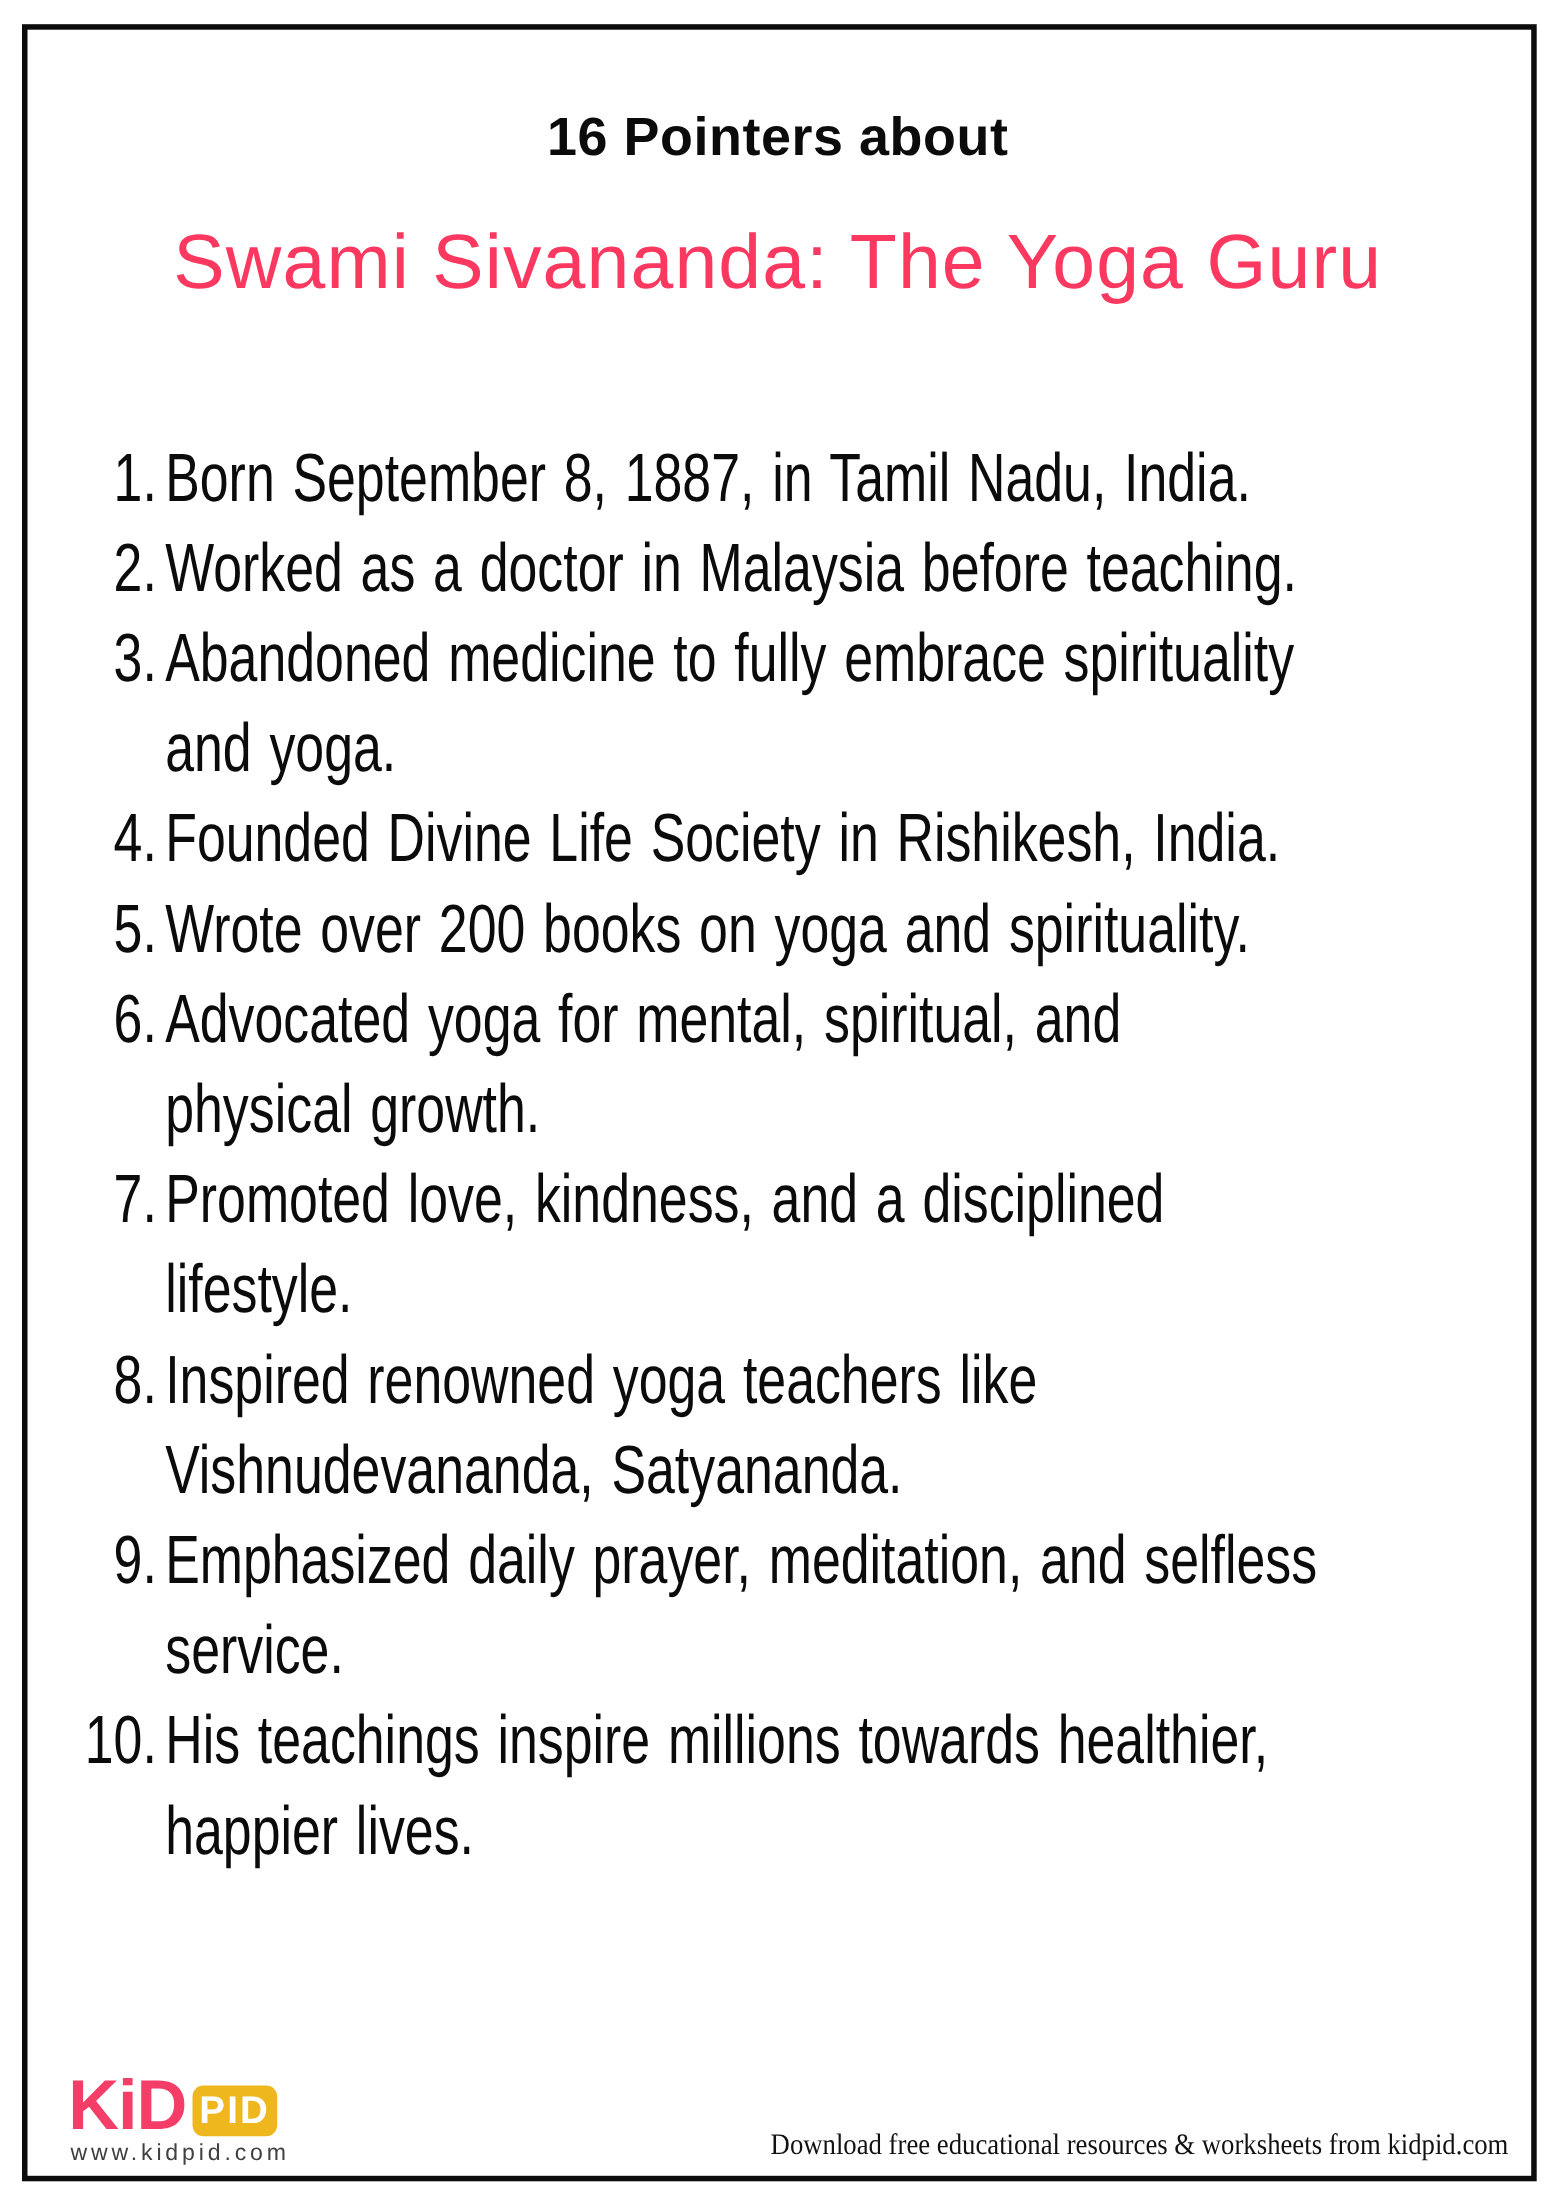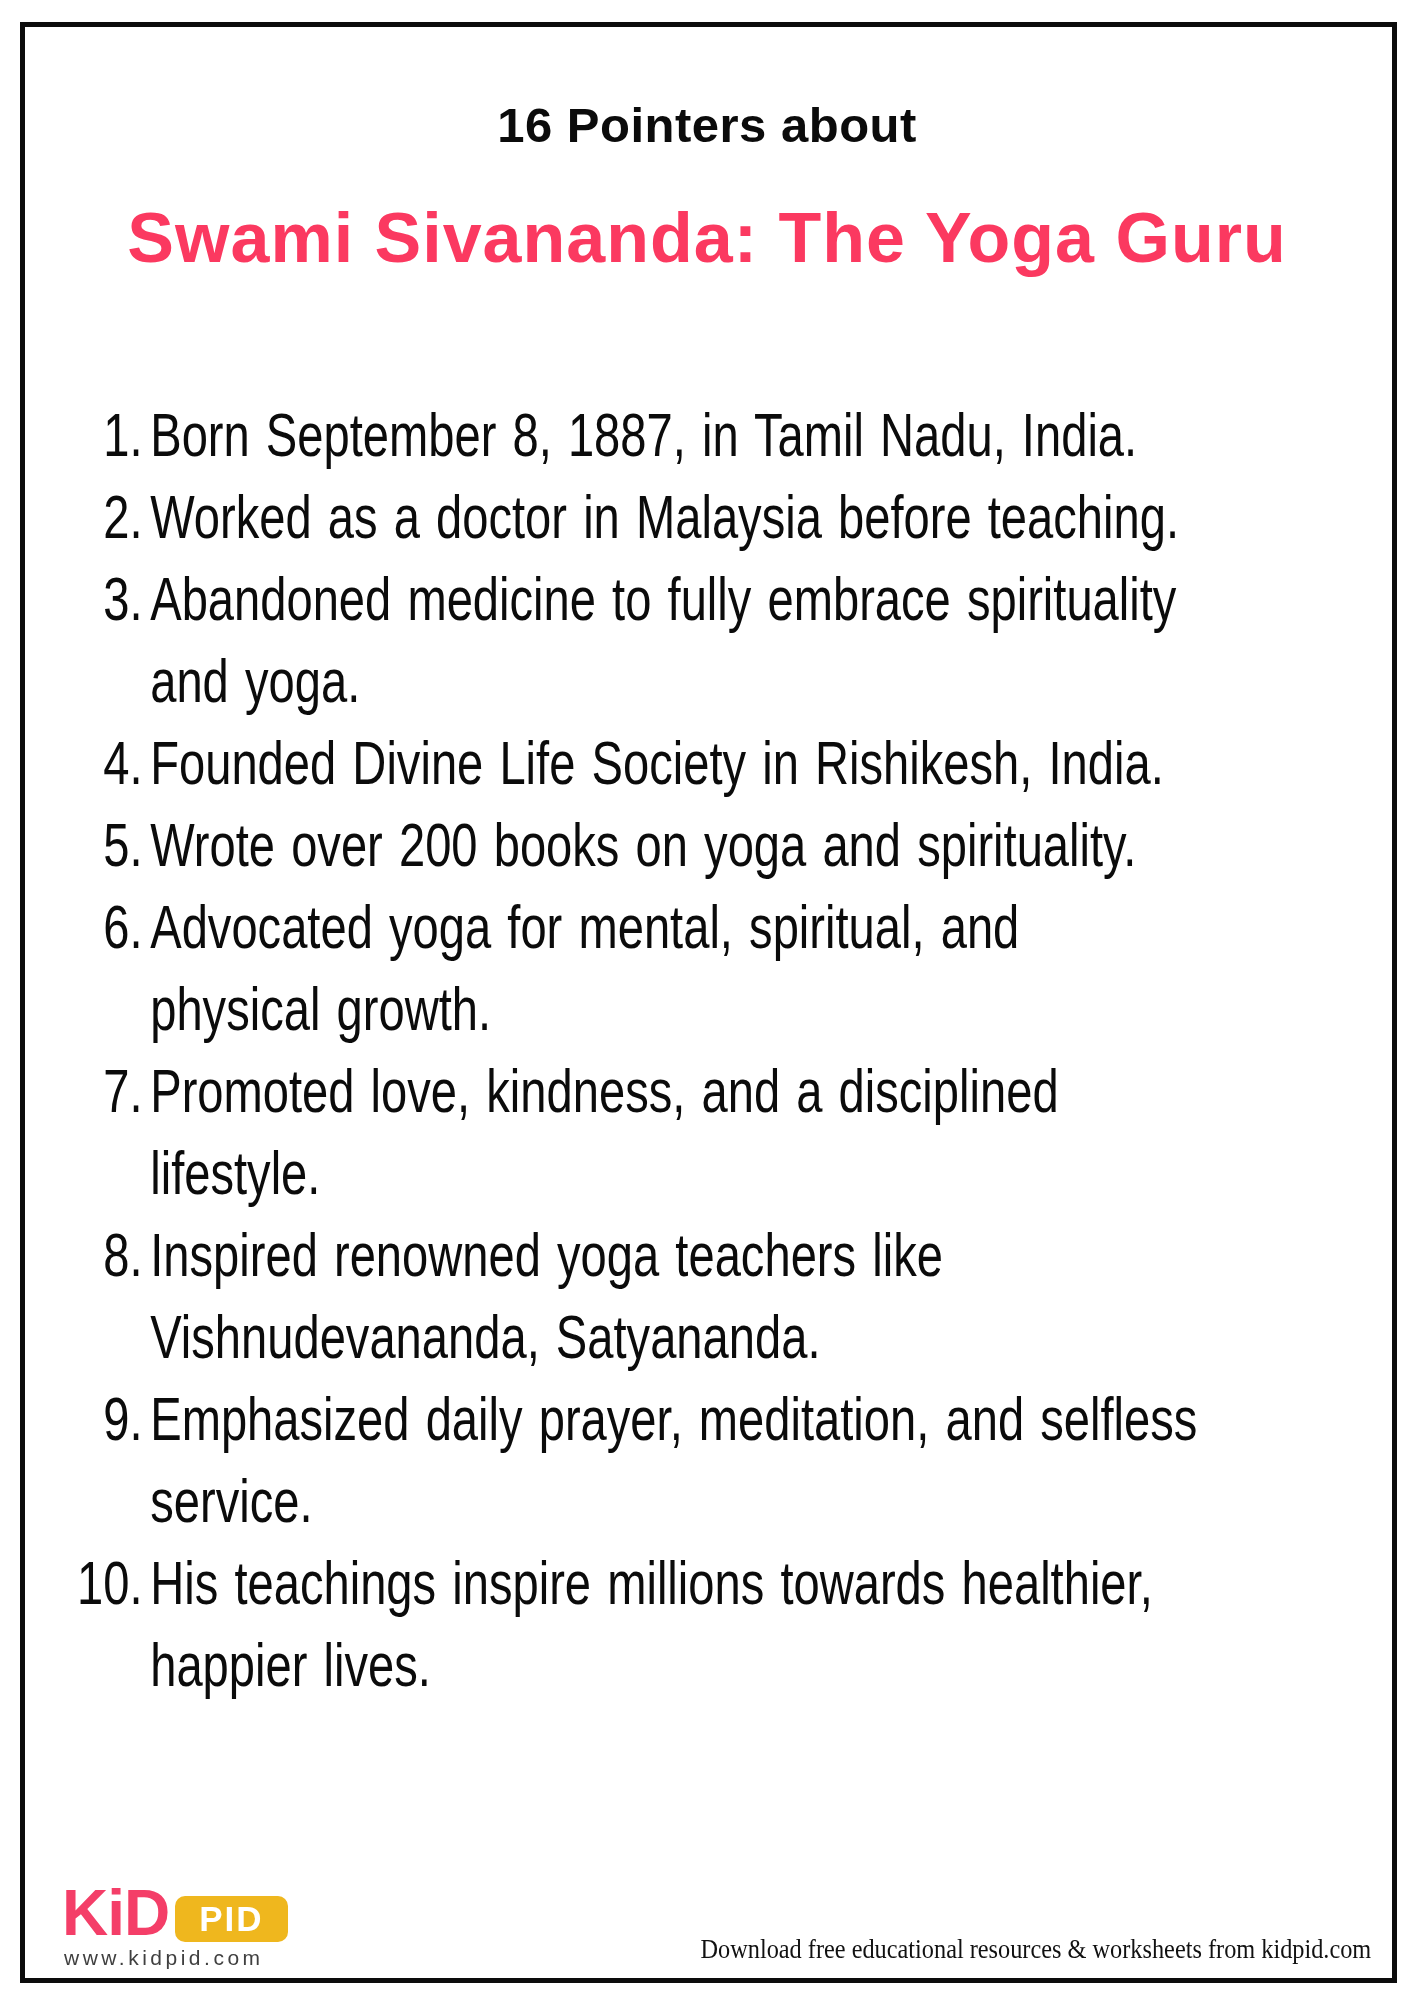--- a/index.html
+++ b/index.html
@@ -27,21 +27,21 @@
     font-weight: 600;
     letter-spacing: 0.5px;
     color: #0b0b0b;
   }
   .main-title {
     position: absolute;
     top: 198px; left: 0; width: 1414px;
     text-align: center;
     font-size: 70px;
     line-height: 80px;
-    font-weight: 700;
+    font-weight: 400;
     letter-spacing: 1px;
     color: var(--title_pink, #FB3960);
   }
   .fact-list {
     position: absolute;
     left: 40px; top: 394px;
     width: 1780px;
   }
   .row {
     display: flex;
@@ -72,21 +72,21 @@
     line-height: 58px;
     font-weight: 700;
     letter-spacing: -1px;
     color: var(--logo_pink, #F43E68);
   }
   .logo-pid-box {
     margin-left: 6px;
     background: var(--logo_yellow, #EFB71E);
     border-radius: 10px;
     height: 46px;
-    padding: 0 24px;
+    padding: 0 6px;
     display: flex;
     align-items: center;
   }
   .logo-pid {
     font-size: 35px;
     font-weight: 800;
     letter-spacing: 2px;
     color: #ffffff;
   }
   .logo-url {

